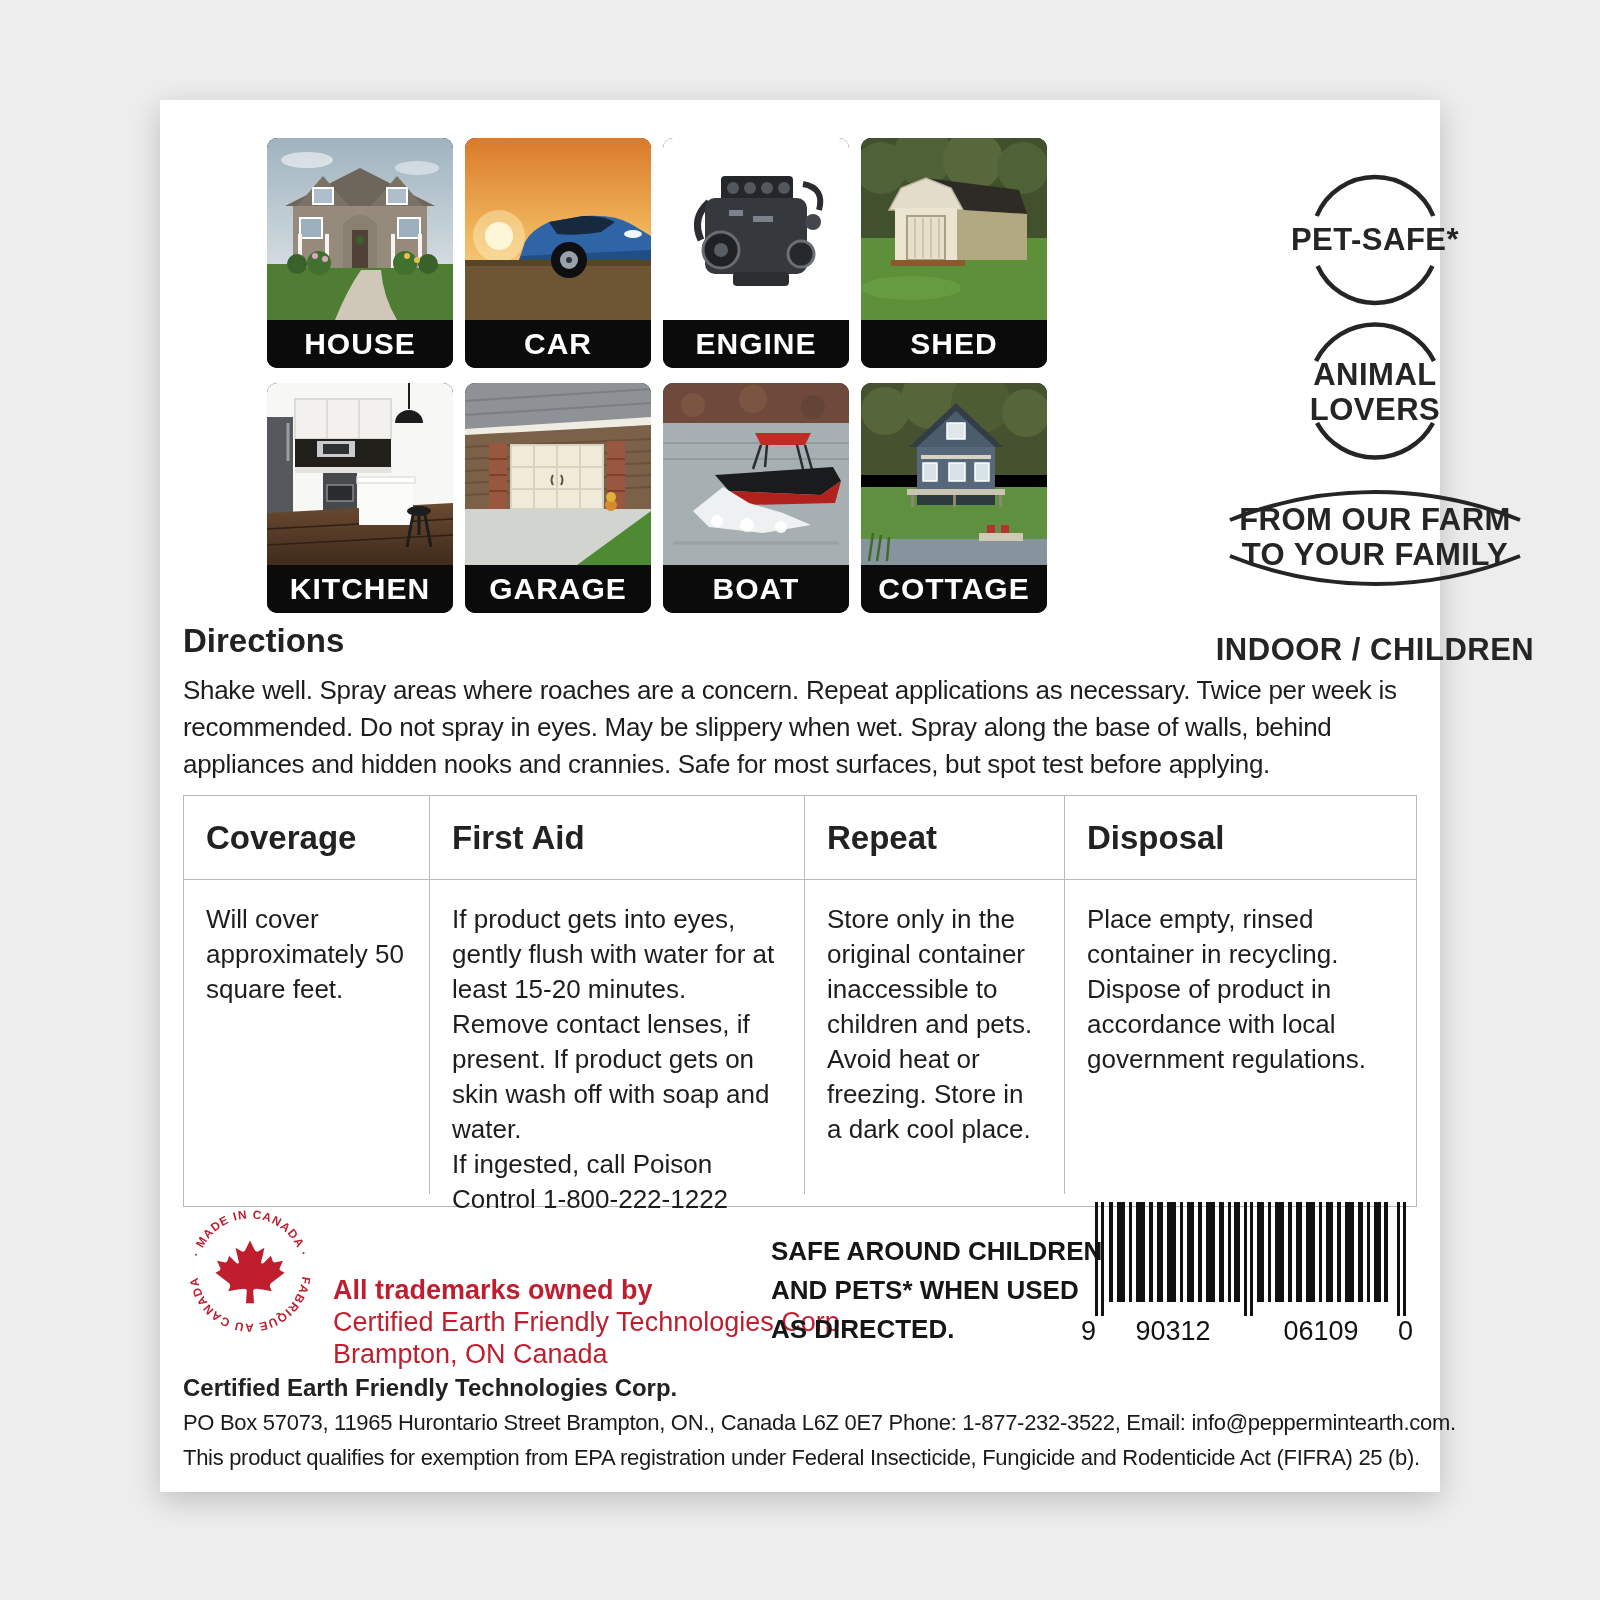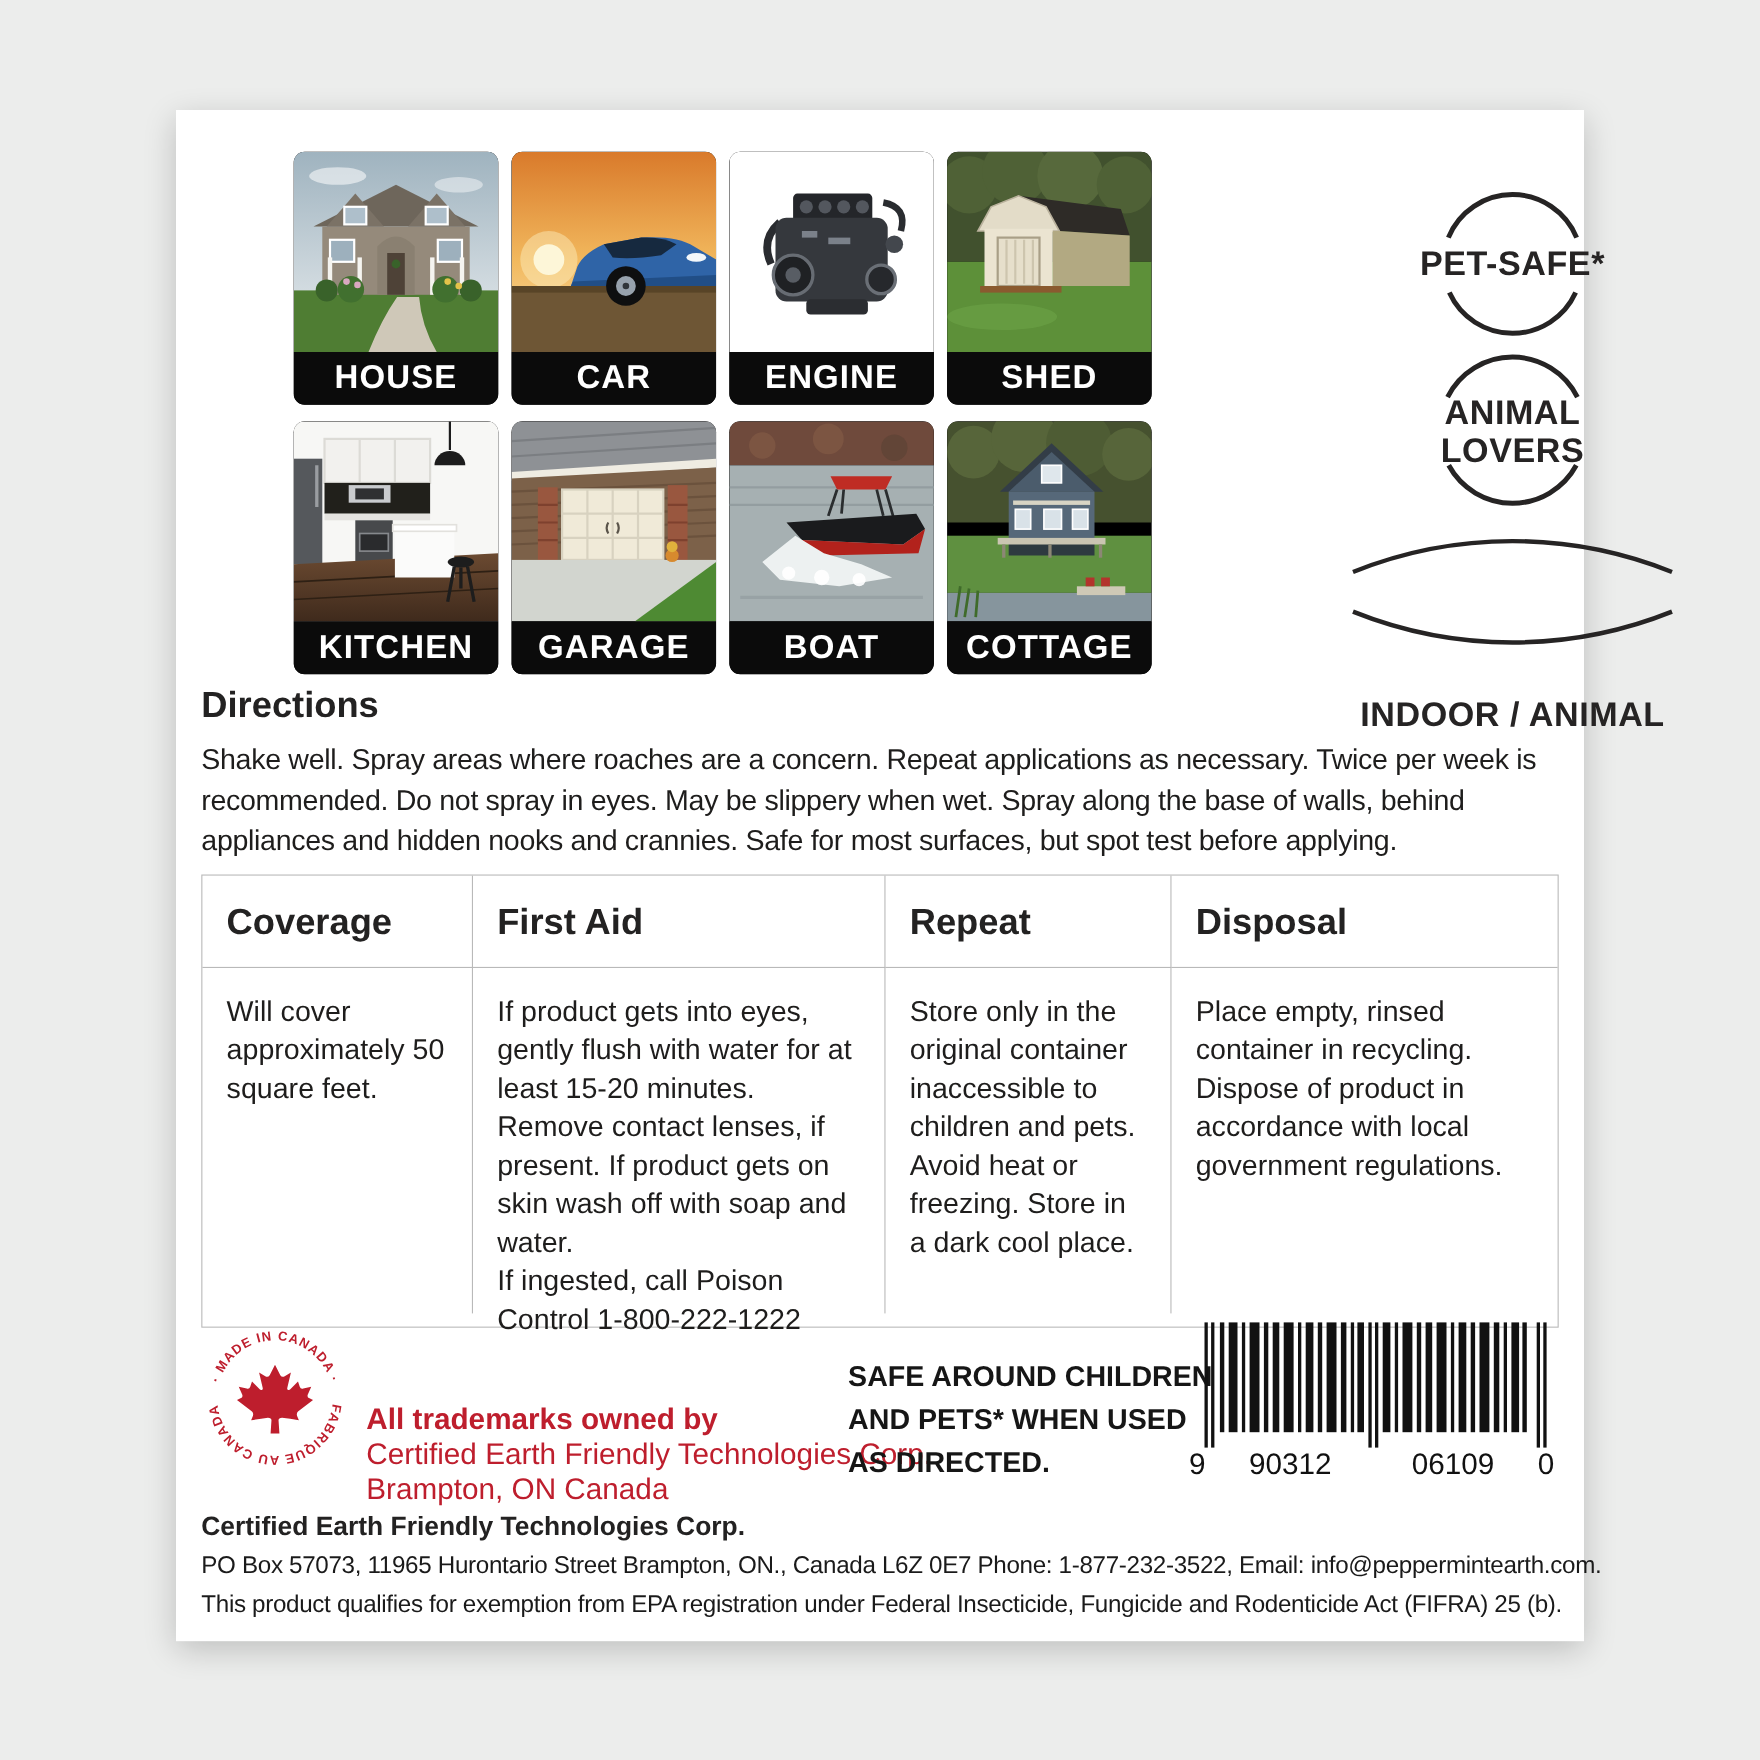--- a/index.html
+++ b/index.html
@@ -325,23 +325,25 @@
       </svg>
       <div class="btxt" style="top:41px;">ANIMAL
 LOVERS</div>
     </div>
 
     <div class="badge badge-farm">
       <svg width="330" height="150" viewBox="0 0 330 150">
         <path d="M 20,58 A 389,389 0 0 1 310,58" fill="none" stroke="#262424" stroke-width="4"></path>
         <path d="M 20,94 A 389,389 0 0 0 310,94" fill="none" stroke="#262424" stroke-width="4"></path>
       </svg>
-    </div>
-
-    <div class="indoor">INDOOR / ANIMAL</div>
+      <div class="btxt" style="top:40px;">FROM OUR FARM
+TO YOUR FAMILY</div>
+    </div>
+
+    <div class="indoor">INDOOR / CHILDREN</div>
   </div>
 
   <div class="directions">
     <h2 class="dir-heading">Directions</h2>
     <div class="dir-body">Shake well. Spray areas where roaches are a concern. Repeat applications as necessary. Twice per week is recommended. Do not spray in eyes. May be slippery when wet. Spray along the base of walls, behind appliances and hidden nooks and crannies. Safe for most surfaces, but spot test before applying.</div>
   </div>
 
   <div class="info-table">
     <div class="th">Coverage</div>
     <div class="th">First Aid</div>

